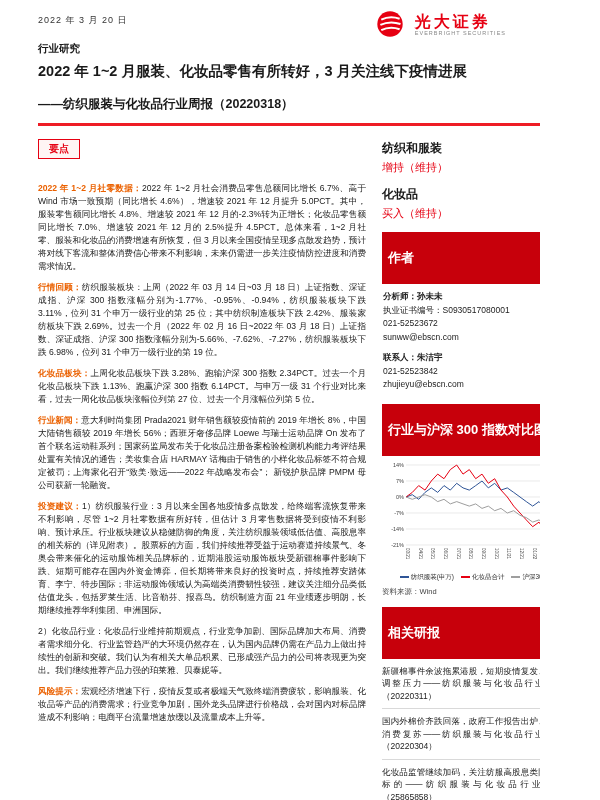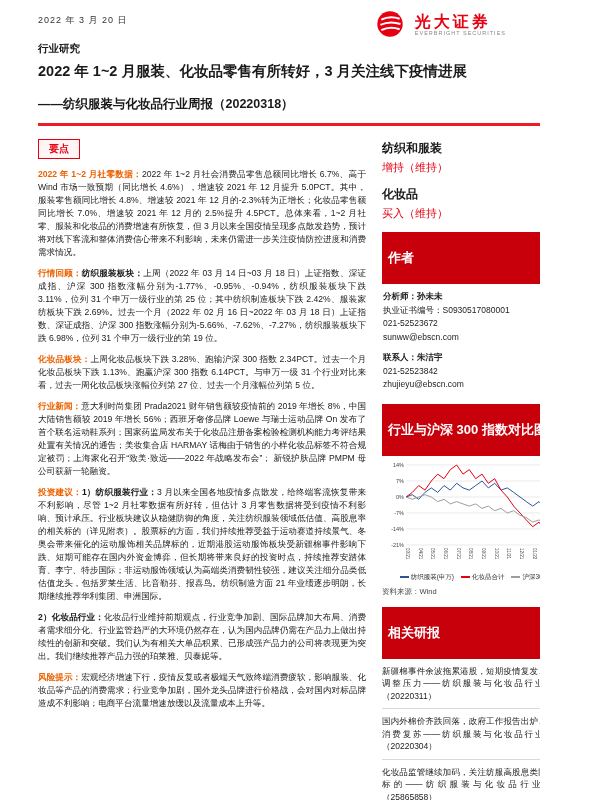--- a/index.html
+++ b/index.html
@@ -13,24 +13,24 @@
   .logo-en{color:#888;font-size:5.5px;letter-spacing:1px;}
   .category{position:absolute;top:42px;left:38px;font-size:10.5px;font-weight:bold;}
   .title{position:absolute;top:62px;left:38px;width:524px;font-size:14.5px;font-weight:bold;line-height:19px;}
   .subtitle{position:absolute;top:96px;left:38px;width:524px;font-size:12.5px;font-weight:bold;}
   .rule{position:absolute;top:123px;left:38px;width:524px;height:2.5px;background:#ee1c25;}
   
   .main{position:absolute;top:138px;left:38px;width:328px;}
   .sidebar{position:absolute;top:138px;left:382px;width:182px;}
   
   .kp-box{display:inline-block;border:1px solid #e60012;color:#e60012;font-size:10px;
-          font-weight:bold;padding:2px 10px;margin-bottom:9px;background:#fff5f4;}
+          font-weight:bold;padding:2px 10px;margin-bottom:23px;background:#fff5f4;}
   .para{margin:0 0 8px 0;font-size:8.6px;line-height:13px;text-align:justify;}
   .lead{color:#eb6100;font-weight:bold;}
-  .lead2{font-weight:bold;}
+  .lead2{font-weight:normal;}
   
   .industry{font-size:12px;font-weight:bold;margin-top:2px;}
   .rating{font-size:11px;font-weight:normal;color:#e60012;margin:3px 0 11px 0;}
   .sbar{background:#c7000b;color:#fff;font-weight:bold;font-size:13px;padding:17px 6px;margin-top:10px;}
   .author-block{padding:6px 1px 2px 1px;font-size:8.5px;line-height:13.5px;color:#222;}
   .a-bold{font-weight:bold;}
   .gap{margin-top:7px;}
   #chart-svg{display:block;margin-top:4px;}
   #chart-legend{display:flex;gap:7px;justify-content:center;font-size:6.5px;color:#333;margin-top:1px;}
   #chart-legend .lg i{display:inline-block;width:9px;height:2px;margin-right:2px;vertical-align:middle;}

